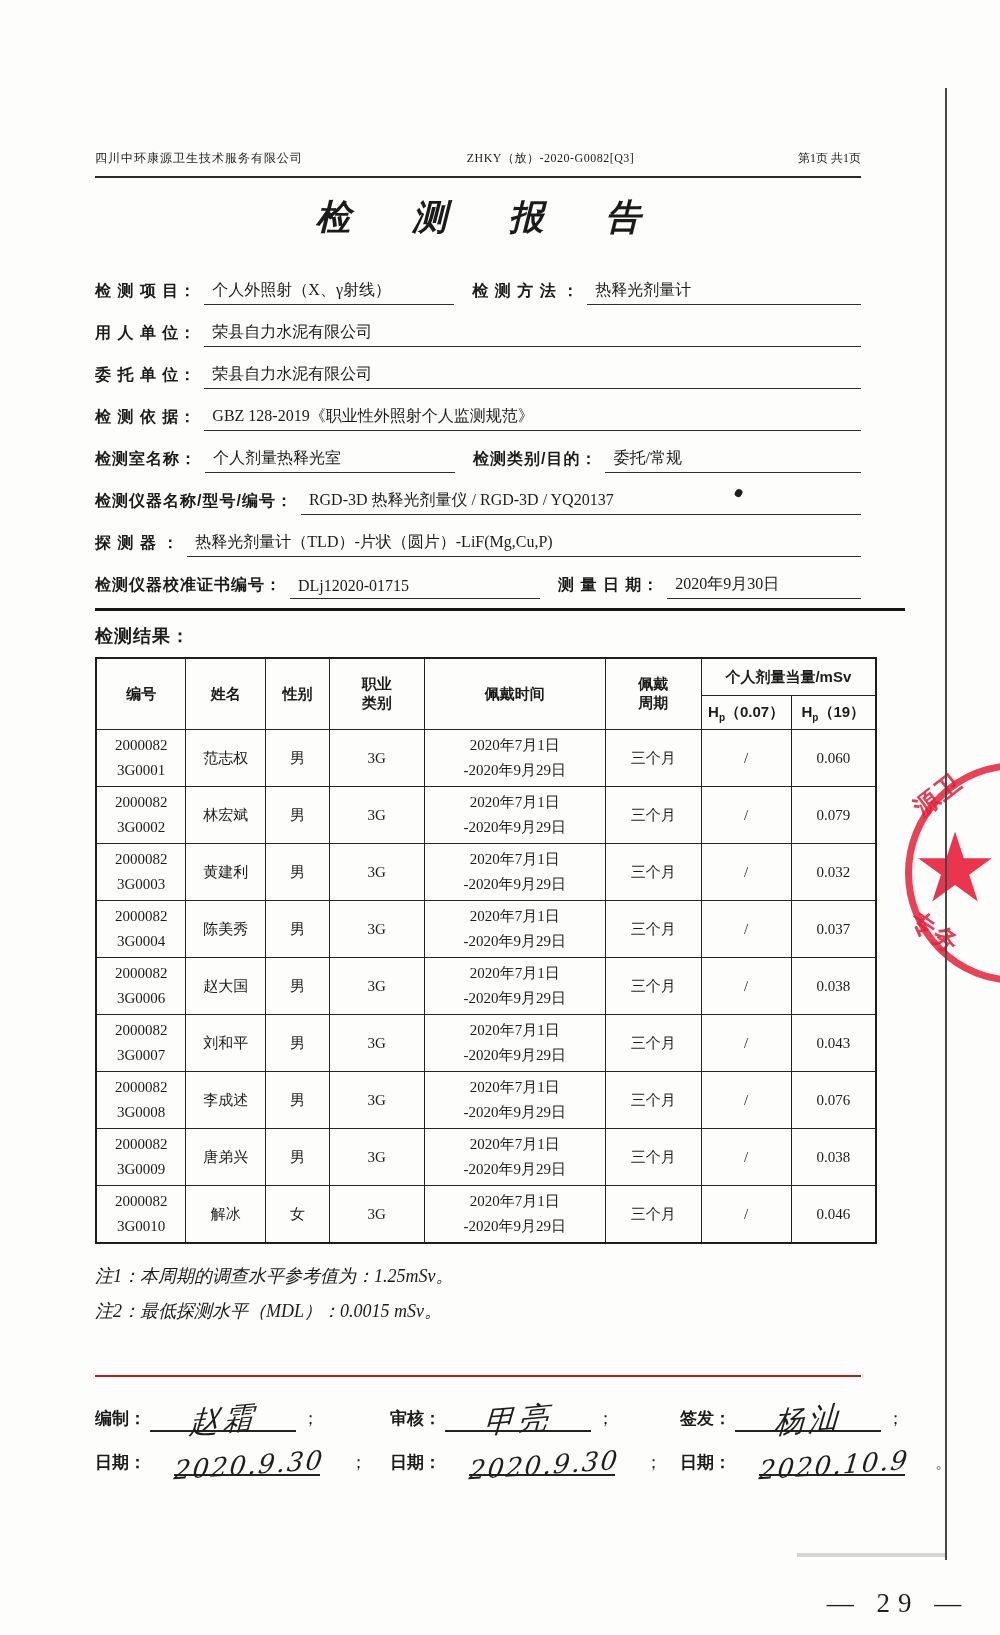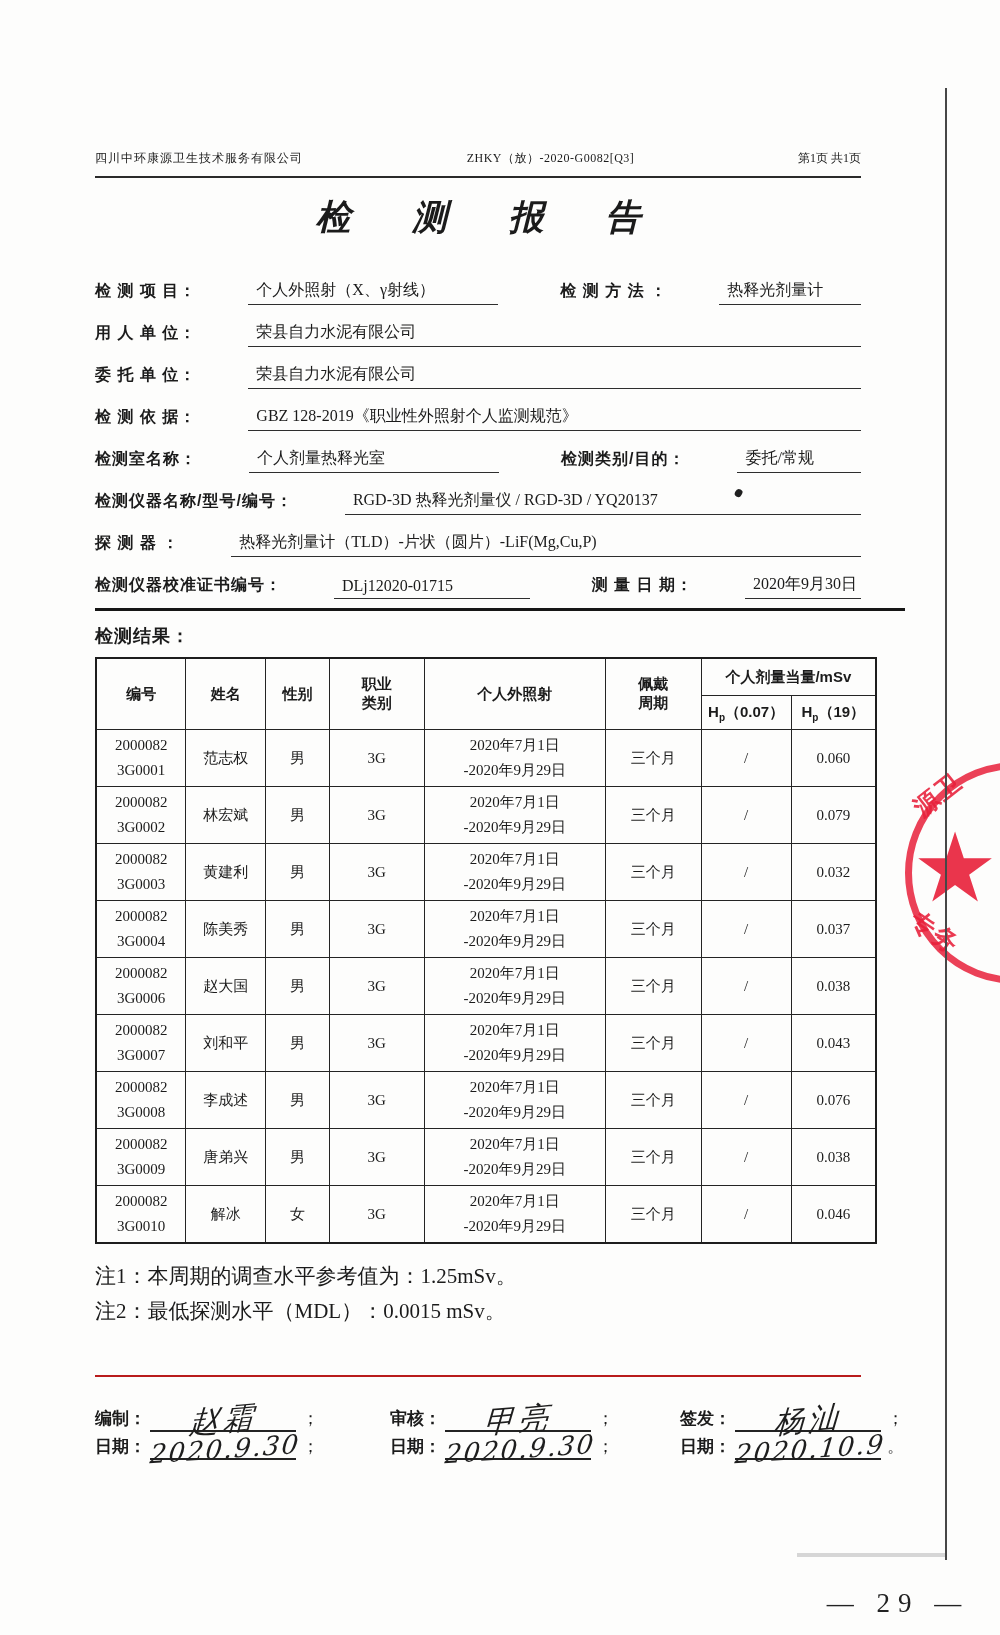--- a/index.html
+++ b/index.html
@@ -12,45 +12,45 @@
   
   .hdr{display:flex;justify-content:space-between;align-items:baseline;
        font-size:12px;padding-bottom:9px;border-bottom:2px solid #2a2a2a;}
   .hdr .co{letter-spacing:1px;}
   .hdr .code{letter-spacing:.5px;}
   
   .title{margin-top:16px;text-align:center;font-size:35px;font-weight:bold;
          font-family:"Liberation Sans",sans-serif;letter-spacing:26px;text-indent:26px;font-style:italic;}
   
   .fields{margin-top:22px;}
-  .frow{display:flex;align-items:flex-end;height:42px;font-size:16px;white-space:nowrap;gap:44px;}
+  .frow{display:flex;align-items:flex-end;height:42px;font-size:16px;white-space:nowrap;}
   .flabel{font-weight:bold;font-family:"Liberation Sans",sans-serif;padding:0 8px 3px 0;letter-spacing:1px;}
   .fvalue{border-bottom:1.6px solid #2e2e2e;padding:0 4px 3px 8px;}
   .grow{flex:1 1 auto;}
   .w240{width:238px;}
   .pad2{padding-left:18px;}
   .thickline{margin-top:9px;border-top:3.5px solid #161616;width:810px;}
   
   .res-label{margin-top:13px;font-size:18px;font-weight:bold;
              font-family:Liberation Mono, monospace;letter-spacing:1px;}
   table.res{margin-top:9px;border-collapse:collapse;width:782px;font-size:15px;
             border:2.5px solid #1d1d1d;}
   table.res th,table.res td{border:1.6px solid #242424;text-align:center;padding:0 2px;}
   table.res th{font-family:"Liberation Sans",sans-serif;font-weight:bold;font-size:15px;}
   table.res thead tr:first-child th{height:36px;}
   table.res thead tr:last-child th{height:33px;}
   table.res tbody td{height:56px;line-height:25px;}
   sub.hp{font-size:10px;}
   
-  .notes{margin-top:15px;font-size:21px;line-height:35px;}
+  .notes{margin-top:15px;font-size:18px;line-height:35px;font-style:italic;}
   
   .signoff{margin-top:46px;border-top:2px solid #b91c1c;padding-top:26px;
            display:grid;grid-template-columns:295px 290px auto;font-size:17px;}
   .sigrow{display:flex;align-items:flex-end;white-space:nowrap;}
-  .sigrow + .sigrow{}
+  .sigrow + .sigrow{margin-top:16px;gap:24px;}
   .siglabel{font-weight:bold;font-family:"Liberation Sans",sans-serif;padding-bottom:2px;}
   .sigline{display:inline-block;width:146px;border-bottom:2px solid #232323;
            text-align:center;vertical-align:bottom;margin-left:4px;}
   .hand{font-family:"DejaVu Serif",serif;font-style:italic;display:inline-block;
         font-size:30px;line-height:24px;letter-spacing:4px;
         transform:rotate(-5deg) skewX(-8deg);position:relative;top:5px;color:#1e1e1e;}
   .hand-date{font-size:26px;letter-spacing:2px;transform:rotate(-4deg) skewX(-10deg);}
   .sep{padding-left:6px;padding-bottom:2px;}
   
   .pageno{position:absolute;left:793px;top:1588px;width:210px;text-align:center;
@@ -145,21 +145,21 @@
     </colgroup>
     <thead>
       <tr>
         <th rowspan="2">编号</th>
         <th rowspan="2">姓名</th>
         <th rowspan="2">性别</th>
         <th rowspan="2">
           <div>职业</div>
           <div>类别</div>
         </th>
-        <th rowspan="2">个人外照射</th>
+        <th rowspan="2">佩戴时间</th>
         <th rowspan="2">
           <div>佩戴</div>
           <div>周期</div>
         </th>
         <th colspan="2">个人剂量当量/mSv</th>
       </tr>
       <tr>
         <th><span>H</span><sub class="hp">p</sub><span>（0.07）</span></th>
         <th><span>H</span><sub class="hp">p</sub><span>（19）</span></th>
       </tr>

